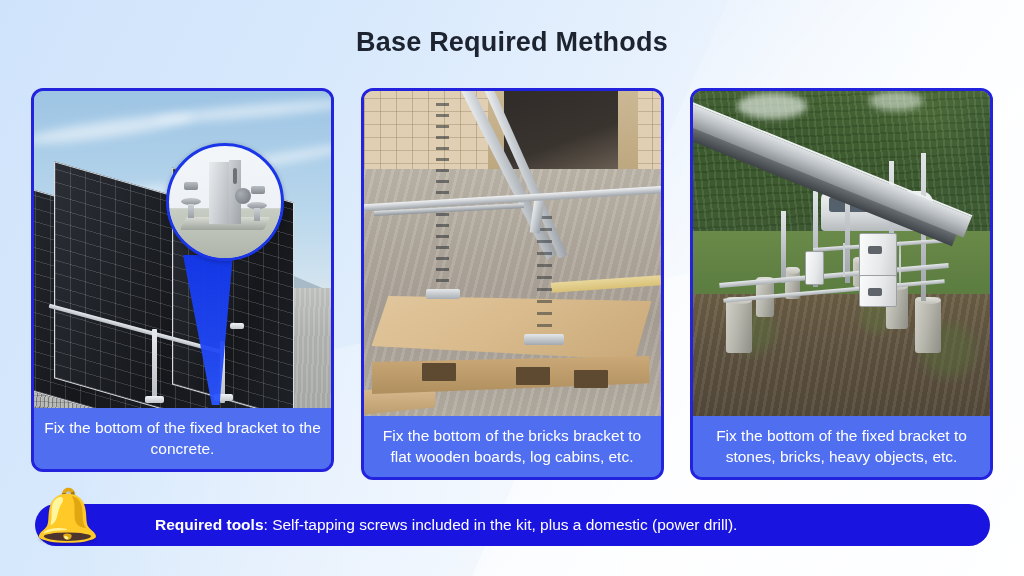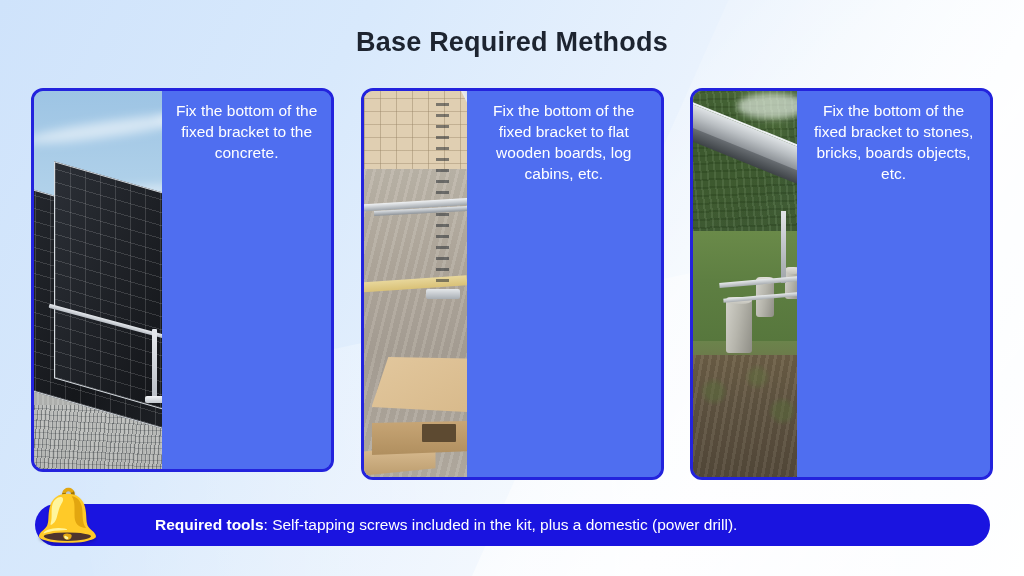--- a/index.html
+++ b/index.html
@@ -73,21 +73,21 @@
     z-index: 4;
   }
   .card {
     position: relative;
     width: 303px;
     border: 3px solid #2323dd;
     border-radius: 12px;
     background: #4f6ef0;
     overflow: hidden;
     display: flex;
-    flex-direction: row;
+    flex-direction: column;
     box-sizing: border-box;
   }
   .card.short { height: 384px; }
   .card.tall  { height: 392px; }
 
   .photo {
     position: relative;
     width: 100%;
     flex: 1 1 auto;
     overflow: hidden;
@@ -513,21 +513,21 @@
           <div class="steel st-diag2"></div>
           <div class="steel st-vert1"></div>
           <div class="st-foot1"></div>
           <div class="steel st-vert2"></div>
           <div class="st-foot2"></div>
           <div class="steel st-brk"></div>
           <div class="steel st-horiz"></div>
           <div class="steel st-horiz2"></div>
         </div>
       </div>
-      <div class="caption">Fix the bottom of the fixed bracket to flat wooden boards, log cabins, etc.</div>
+      <div class="caption">Fix the bottom of the bricks bracket to flat wooden boards, log cabins, etc.</div>
     </div>
 
     <div class="card tall">
       <div class="photo">
         <div class="scene3">
           <div class="trees3"></div>
           <div class="sky-gap"></div>
           <div class="sky-gap2"></div>
           <div class="grass3"></div>
           <div class="van3"></div>
@@ -553,21 +553,21 @@
           <div class="panel3b"></div>
           <div class="panel3"></div>
 
           <div class="box3 bx3"></div>
           <div class="box3 bx1"></div>
           <div class="box3 bx2"></div>
           <div class="wire3 wr1"></div>
           <div class="wire3 wr2"></div>
         </div>
       </div>
-      <div class="caption">Fix the bottom of the fixed bracket to stones, bricks, boards objects, etc.</div>
+      <div class="caption">Fix the bottom of the fixed bracket to stones, bricks, heavy objects, etc.</div>
     </div>
 
   </div>
 
   <div class="banner">
     <div class="bell">🔔</div>
     <div class="banner-text">
       <b>Required tools</b><span>: </span><span>Self-tapping screws included in the kit, plus a domestic (power drill).</span>
     </div>
   </div>

